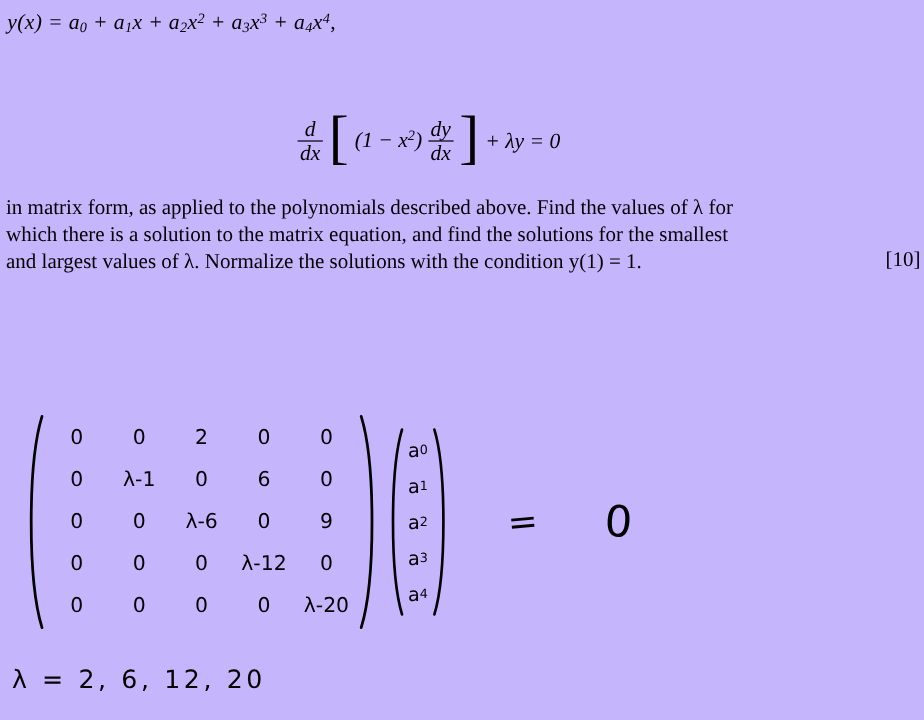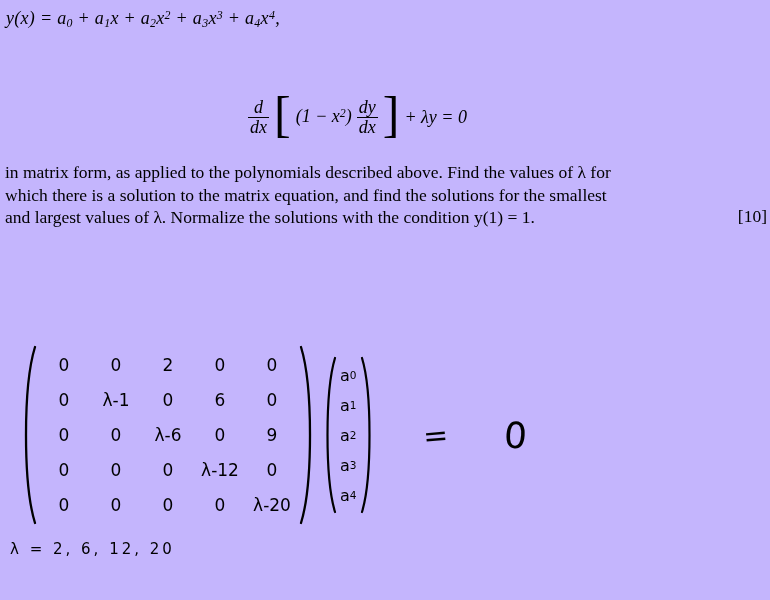--- a/index.html
+++ b/index.html
@@ -28,21 +28,21 @@
   .expansion{position:absolute;left:8px;top:287px;font-size:13.5px;letter-spacing:-.2px;white-space:nowrap}
 
   .matrix-row{position:absolute;left:20px;top:344px;display:flex;align-items:center}
   .mgrid{display:grid;grid-template-columns:repeat(5,52px);grid-auto-rows:35px;align-items:center;justify-items:center;font-size:17px}
   .vcol{display:flex;flex-direction:column;justify-content:center;margin:0 2px}
   .vcol .ventry{height:30px;display:flex;align-items:center;justify-content:center;font-size:16px}
   .paren{display:block}
   .h-equals{font-size:30px;margin-left:48px;transform:rotate(-5deg);letter-spacing:-2px}
   .h-zero{font-size:36px;margin-left:58px;transform:rotate(4deg)}
 
-  .eigen-line{position:absolute;left:10px;top:540px;font-size:15px;letter-spacing:3px}
+  .eigen-line{position:absolute;left:10px;top:554px;font-size:21px;letter-spacing:3px}
 </style>
 </head>
 <body>
 
 <div class="page serif">
 
   <div class="poly-line">y(x) = a<sub>0</sub> + a<sub>1</sub>x + a<sub>2</sub>x<sup>2</sup> + a<sub>3</sub>x<sup>3</sup> + a<sub>4</sub>x<sup>4</sup>,</div>
 
 
   <div class="disp-eq">

